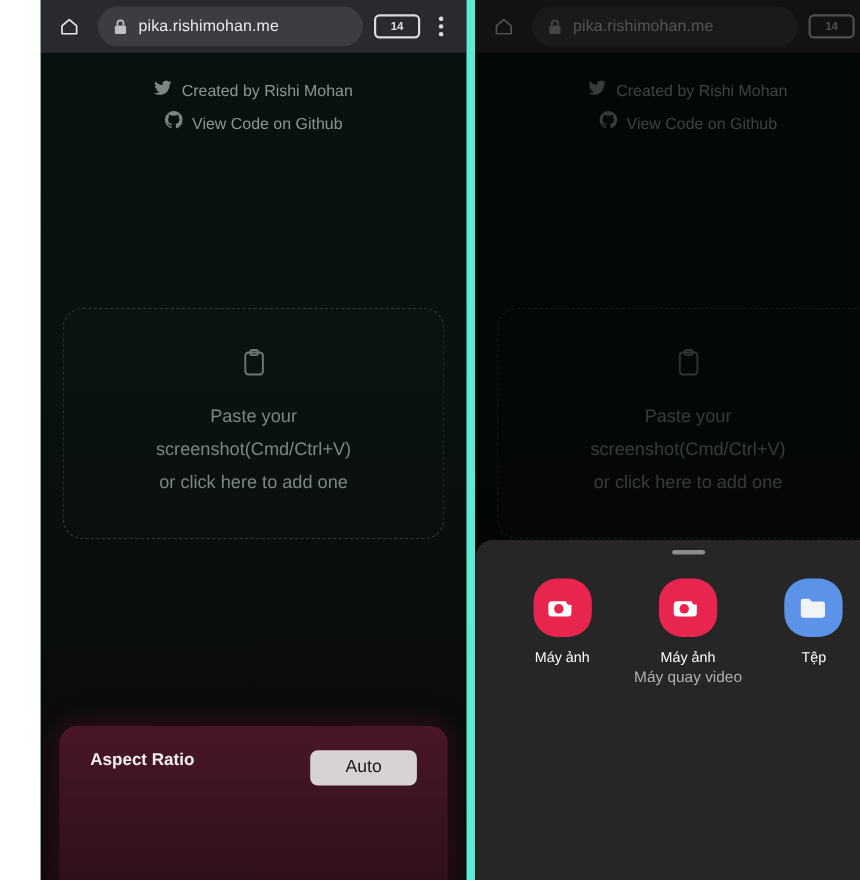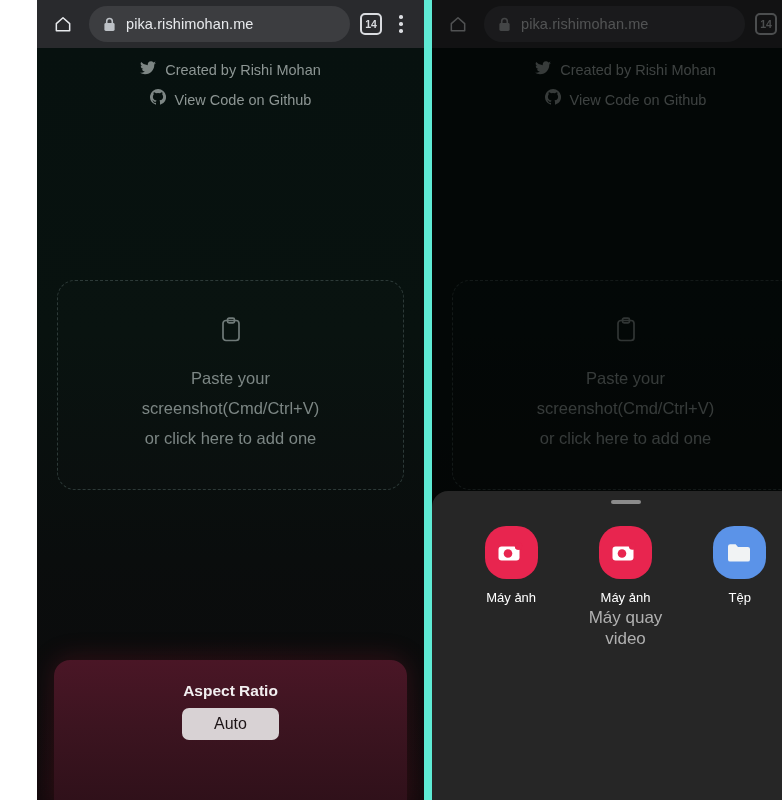--- a/index.html
+++ b/index.html
@@ -23,37 +23,37 @@
   .omnibox {
     flex:1 1 auto; height:36px; background:#3c3d40; border-radius:18px;
     display:flex; align-items:center; padding:0 14px; margin:0 6px 0 8px; min-width:0;
   }
   .lock { flex:0 0 auto; margin-right:10px; display:flex; }
   .omnibox-url {
     color:#e8eaed; font-size:14.5px; white-space:nowrap; overflow:hidden;
     text-overflow:ellipsis; letter-spacing:.1px;
   }
   .tabcount {
-    flex:0 0 auto; width:22px; height:22px; border:2px solid #dadce0; border-radius:5px;
+    flex:0 0 auto; width:42px; height:22px; border:2px solid #dadce0; border-radius:5px;
     display:flex; align-items:center; justify-content:center;
     color:#dadce0; font-size:10.5px; font-weight:bold; margin:0 4px;
   }
   .kebab { flex:0 0 auto; width:30px; height:32px; display:flex; flex-direction:column;
     align-items:center; justify-content:center; gap:3.5px; }
   .kebab i { display:block; width:3.5px; height:3.5px; border-radius:50%; background:#dadce0; }
 
   
   .page {
     position:absolute; top:48px; left:0; right:0; bottom:0;
     background:
       radial-gradient(120% 55% at 50% 118%, rgba(150,20,40,.30) 0%, rgba(90,12,28,.10) 45%, rgba(0,0,0,0) 72%),
       linear-gradient(180deg, #07110f 0%, #08120f 38%, #0a0d0d 68%, #0c0a0b 100%);
   }
 
-  .credits { padding-top:7px; text-align:center; }
+  .credits { padding-top:20px; text-align:center; }
   .credit-line {
     display:flex; align-items:center; justify-content:center; gap:9px;
     color:#8d9694; font-size:14.5px; line-height:30px;
   }
   .credit-line svg { flex:0 0 auto; }
 
   .dropzone {
     position:absolute; left:20px; right:20px; top:232px; height:210px;
     border:1.6px dashed #2d3a38; border-radius:18px;
     display:flex; flex-direction:column; align-items:center; justify-content:center;
@@ -64,21 +64,21 @@
 
   
   .settings {
     position:absolute; left:17px; right:17px; top:612px; bottom:-10px;
     border-radius:16px 16px 0 0;
     background:linear-gradient(180deg,#4a1626 0%,#3c1420 45%,#2e1019 100%);
     box-shadow:0 -2px 26px rgba(180,30,60,.22);
     padding:22px 28px 0 28px;
     overflow:hidden;
   }
-  .srow { display:flex; align-items:center; justify-content:space-between; height:58px;flex-direction:column; }
+  .srow { display:flex; align-items:flex-start; justify-content:space-between; height:58px; }
   .slabel { color:#f2eff0; font-size:15.5px; font-weight:bold; }
   .spill {
     background:#d8d2d4; color:#1c1416; font-size:16px;
     padding:7px 32px; border-radius:7px; line-height:1.15;
   }
   .srow.bg { height:44px; justify-content:flex-start; gap:12px; }
 
   
   .scrim { position:absolute; inset:0; background:rgba(0,0,0,.56); z-index:8; }
   .sheet {
@@ -90,21 +90,21 @@
   .sheet-title { color:#ffffff; font-size:20px; margin-top:14px; letter-spacing:.2px; }
   .tabs { display:flex; margin-top:14px; border-bottom:1px solid #3a3a3a; }
   .tab { flex:1 1 0; text-align:center; padding-bottom:9px; font-size:14px; letter-spacing:.7px; }
   .tab.active { color:#3a8dff; border-bottom:2.5px solid #1a73e8; margin-bottom:-1px; }
   .tab.inactive { color:#9a9a9a; }
   .apps { display:flex; padding-top:22px; }
   .app { flex:1 1 0; display:flex; flex-direction:column; align-items:center; }
   .appicon { width:53px; height:53px; display:flex; align-items:center; justify-content:center; }
   .squircle { width:53px; height:53px; border-radius:40% / 40%; display:flex; align-items:center; justify-content:center; }
   .applabel { color:#ffffff; font-size:13px; margin-top:11px; text-align:center; }
-  .appsub { color:#b0b0b0; font-size:17px; margin-top:2px; text-align:center; line-height:1.25; }
+  .appsub { color:#b0b0b0; font-size:14px; margin-top:2px; text-align:center; line-height:1.25; }
 </style>
 </head>
 <body>
 
 <div class="stage">
 
   <div class="panel left">
 
     <div class="chrome">
       <div class="chrome-home">

